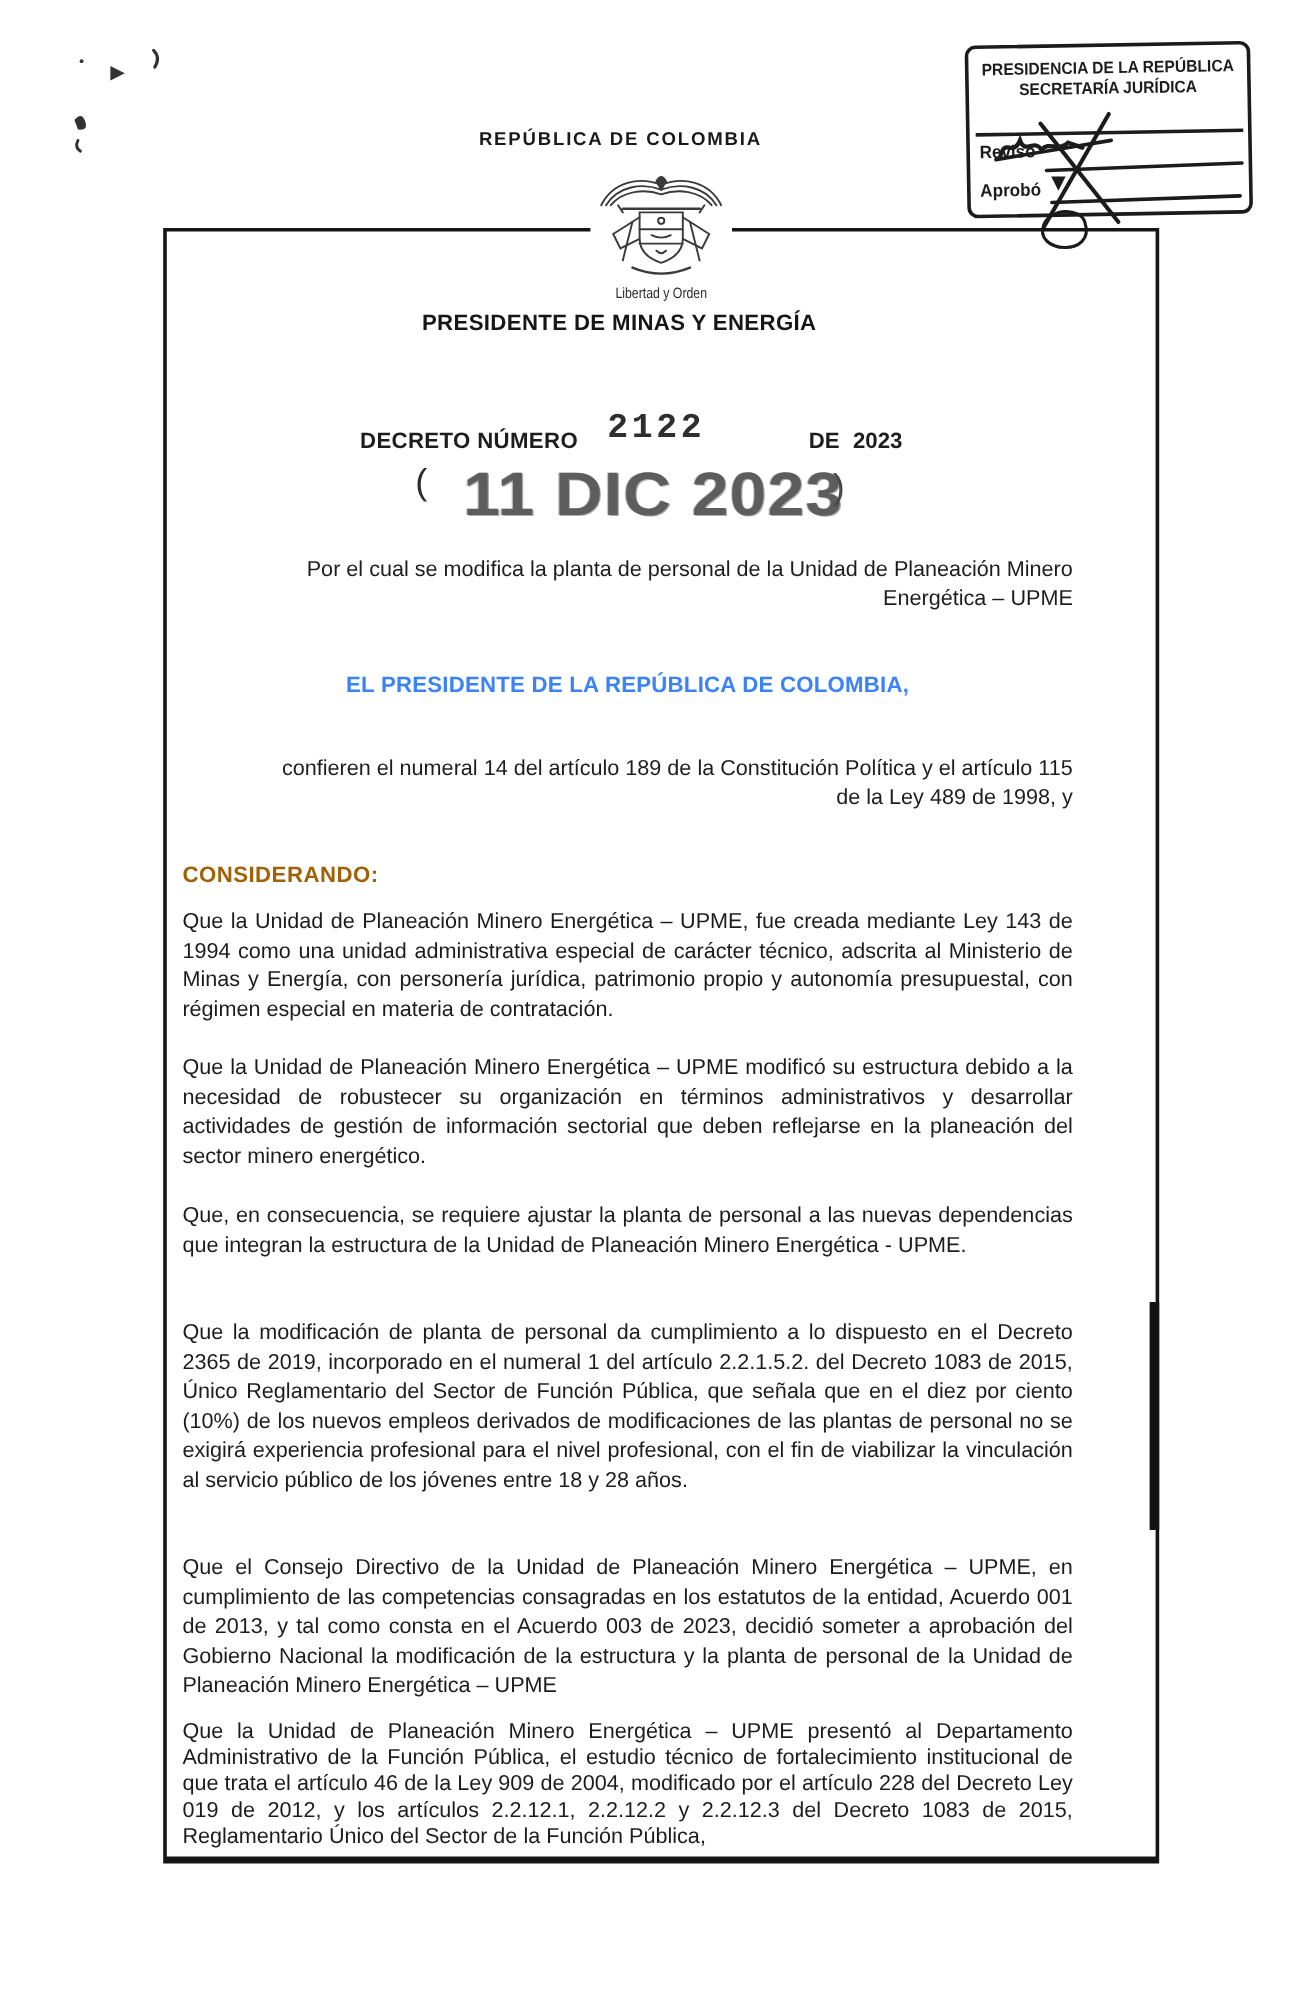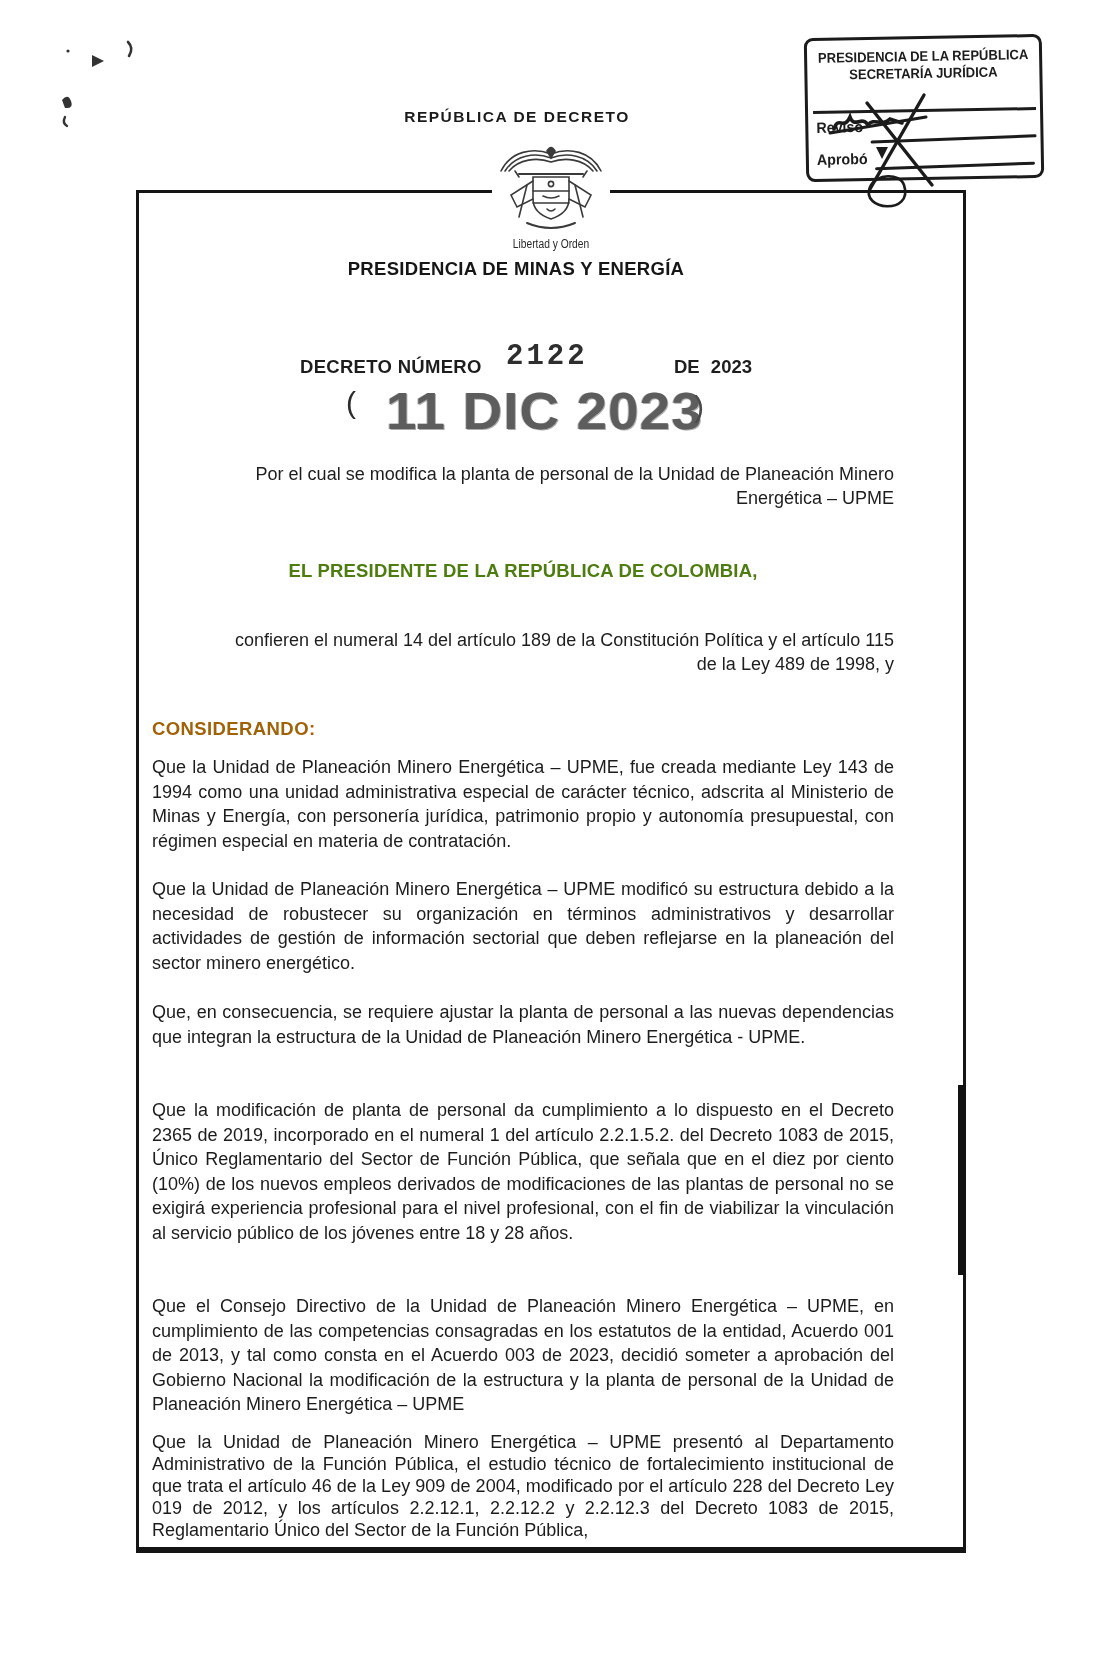--- a/index.html
+++ b/index.html
@@ -89,21 +89,21 @@
     white-space:nowrap;
   }
   .paren-close{left:694px;top:390px;font-size:30px;color:#4a4a4a;}
 
   
   .cline{left:152px;width:742px;text-align:right;font-size:18px;color:#1d1d1d;white-space:nowrap;}
   .subject-1{top:464px;}
   .subject-2{top:488px;}
   .president{
     left:152px;top:560px;width:742px;text-align:center;
-    font-weight:bold;font-size:18.5px;color:#4d7c0f;letter-spacing:.2px;
+    font-weight:bold;font-size:18.5px;color:#3b82f6;letter-spacing:.2px;
   }
   .preamble-1{top:606px;}
   .preamble-2{top:630px;}
   .preamble-3{top:654px;}
   .considering{
     left:152px;top:718px;width:742px;text-align:left;
     font-weight:bold;font-size:18.5px;color:#a16207;letter-spacing:.4px;
   }
   .para{
     left:152px;width:742px;
@@ -151,21 +151,21 @@
 
       <path d="M104,10 L50,104" stroke-width="3.4"></path>
       <path d="M47,18 L112,100" stroke-width="3.4"></path>
 
       <polygon points="56,62 68,62 62,74" fill="#1b1b1b" stroke="none"></polygon>
 
       <path d="M50,102 C40,126 94,130 84,100 C80,88 56,88 50,102" stroke-width="2.6"></path>
     </g>
   </svg>
 
-  <div class="abs republic">REPÚBLICA DE DECRETO</div>
+  <div class="abs republic">REPÚBLICA DE COLOMBIA</div>
 
   <div class="abs frame"></div>
   <div class="abs frame-thick-patch"></div>
 
   <div class="abs emblem">
     <svg width="116" height="94" viewBox="0 0 116 94">
       <g stroke="#3a3a3a" fill="none" stroke-width="1.6" stroke-linecap="round">
         <path d="M8,30 C18,10 40,6 58,13 C76,6 98,10 108,30"></path>
         <path d="M12,30 C22,14 42,11 58,17 C74,11 94,14 104,30"></path>
         <path d="M16,30 C26,18 44,16 58,21 C72,16 90,18 100,30"></path>
@@ -179,21 +179,21 @@
         <path d="M54,68 Q58,72 62,68"></path>
         <path d="M40,40 L18,54 L24,66 L40,58"></path>
         <path d="M76,40 L98,54 L92,66 L76,58"></path>
         <path d="M34,44 L26,76 M82,44 L90,76"></path>
         <path d="M34,82 Q58,92 82,82" stroke-width="2"></path>
       </g>
     </svg>
   </div>
   <div class="abs motto">Libertad y Orden</div>
 
-  <div class="abs ministry">PRESIDENCIA DE MINAS Y ENERGÍA</div>
+  <div class="abs ministry">PRESIDENTE DE MINAS Y ENERGÍA</div>
 
   <span class="abs decree-label">DECRETO NÚMERO</span>
   <span class="abs decree-number">2122</span>
   <span class="abs decree-year">DE 2023</span>
 
   <span class="abs paren-open">(</span>
   <span class="abs date-stamp">11 DIC 2023</span>
   <span class="abs paren-close">)</span>
 
   <div class="abs cline subject-1">Por el cual se modifica la planta de personal de la Unidad de Planeación Minero</div>

